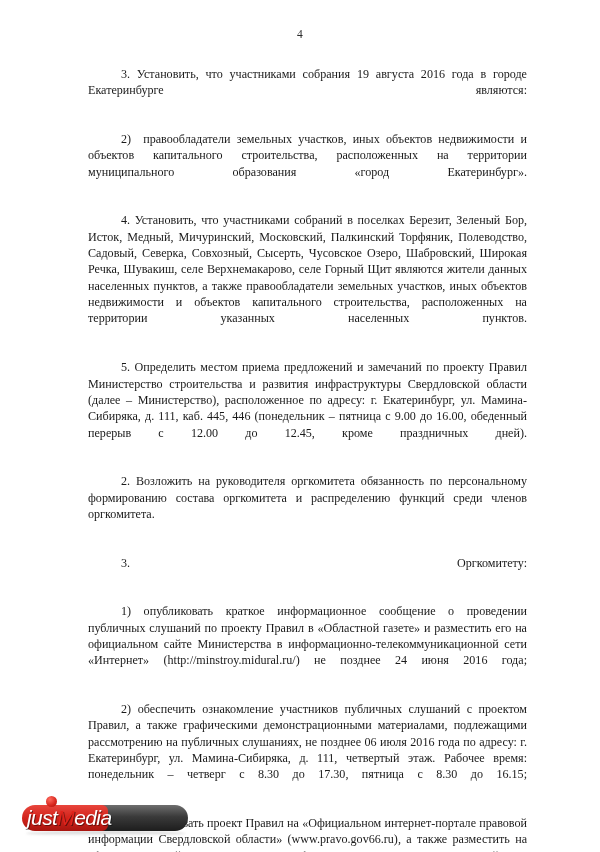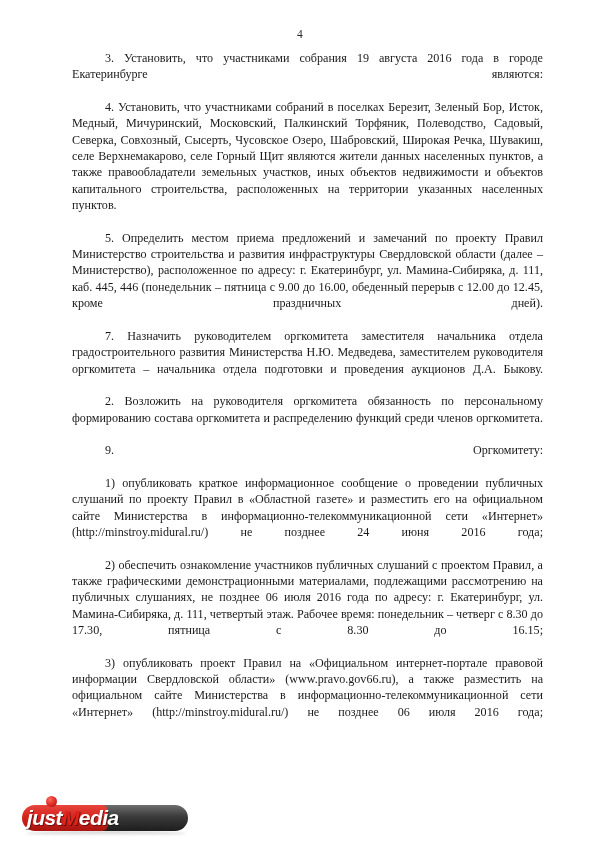--- a/index.html
+++ b/index.html
@@ -40,21 +40,21 @@
     right: 57px;
     font-size: 12.1px;
     line-height: 16.35px;
     text-align: justify;
     text-justify: inter-word;
     color: #1a1a1a;
     -webkit-font-smoothing: antialiased;
   }
 
   .para {
-    margin: 0;
+    margin: 16px;
     text-indent: 33px;
     text-align: justify;
     text-justify: inter-word;
     hyphens: none;
   }
 
   
   .para::after {
     content: "";
     display: inline-block;
@@ -97,21 +97,21 @@
     border-radius: 50%;
   }
   .wm-text {
     position: absolute;
     left: 5px;
     top: 12px;
     height: 26px;
     line-height: 26px;
     font-family: "Liberation Sans", "DejaVu Sans", sans-serif;
     font-style: italic;
-    font-weight: bold;
+    font-weight: normal;
     font-size: 21px;
     letter-spacing: -0.6px;
     white-space: nowrap;
     text-shadow: 1px 1px 0 rgba(0,0,0,0.45);
   }
   .wm-just { color: #ffffff; }
   .wm-m { color: #e0241c; }
   .wm-edia { color: #ffffff; }
   .wm-shadow {
     position: absolute;
@@ -126,25 +126,25 @@
 </style>
 </head>
 <body>
 
 <div class="page">
 
   <div class="page-number">4</div>
 
   <div class="body-text">
     <p class="para">3. Установить, что участниками собрания 19 августа 2016 года в городе Екатеринбурге являются:</p>
+    <p class="para">2) правообладатели земельных участков, иных объектов недвижимости и объектов капитального строительства, расположенных на территории муниципального образования «город Екатеринбург».</p>
     <p class="para">4. Установить, что участниками собраний в поселках Березит, Зеленый Бор, Исток, Медный, Мичуринский, Московский, Палкинский Торфяник, Полеводство, Садовый, Северка, Совхозный, Сысерть, Чусовское Озеро, Шабровский, Широкая Речка, Шувакиш, селе Верхнемакарово, селе Горный Щит являются жители данных населенных пунктов, а также правообладатели земельных участков, иных объектов недвижимости и объектов капитального строительства, расположенных на территории указанных населенных пунктов.</p>
     <p class="para">5. Определить местом приема предложений и замечаний по проекту Правил Министерство строительства и развития инфраструктуры Свердловской области (далее – Министерство), расположенное по адресу: г. Екатеринбург, ул. Мамина-Сибиряка, д. 111, каб. 445, 446 (понедельник – пятница с 9.00 до 16.00, обеденный перерыв с 12.00 до 12.45, кроме праздничных дней).</p>
-    <p class="para">7. Назначить руководителем оргкомитета заместителя начальника отдела градостроительного развития Министерства Н.Ю. Медведева, заместителем руководителя оргкомитета – начальника отдела подготовки и проведения аукционов Д.А. Быкову.</p>
     <p class="para">2. Возложить на руководителя оргкомитета обязанность по персональному формированию состава оргкомитета и распределению функций среди членов оргкомитета.</p>
-    <p class="para">9. Оргкомитету:</p>
+    <p class="para">3. Оргкомитету:</p>
     <p class="para">1) опубликовать краткое информационное сообщение о проведении публичных слушаний по проекту Правил в «Областной газете» и разместить его на официальном сайте Министерства в информационно-телекоммуникационной сети «Интернет» (http://minstroy.midural.ru/) не позднее 24 июня 2016 года;</p>
     <p class="para">2) обеспечить ознакомление участников публичных слушаний с проектом Правил, а также графическими демонстрационными материалами, подлежащими рассмотрению на публичных слушаниях, не позднее 06 июля 2016 года по адресу: г. Екатеринбург, ул. Мамина-Сибиряка, д. 111, четвертый этаж. Рабочее время: понедельник – четверг с 8.30 до 17.30, пятница с 8.30 до 16.15;</p>
     <p class="para">3) опубликовать проект Правил на «Официальном интернет-портале правовой информации Свердловской области» (www.pravo.gov66.ru), а также разместить на официальном сайте Министерства в информационно-телекоммуникационной сети «Интернет» (http://minstroy.midural.ru/) не позднее 06 июля 2016 года;</p>
 
   </div>
 
   <div class="watermark">
     <div class="wm-shadow"></div>
     <div class="wm-dark"></div>
     <div class="wm-red"></div>

